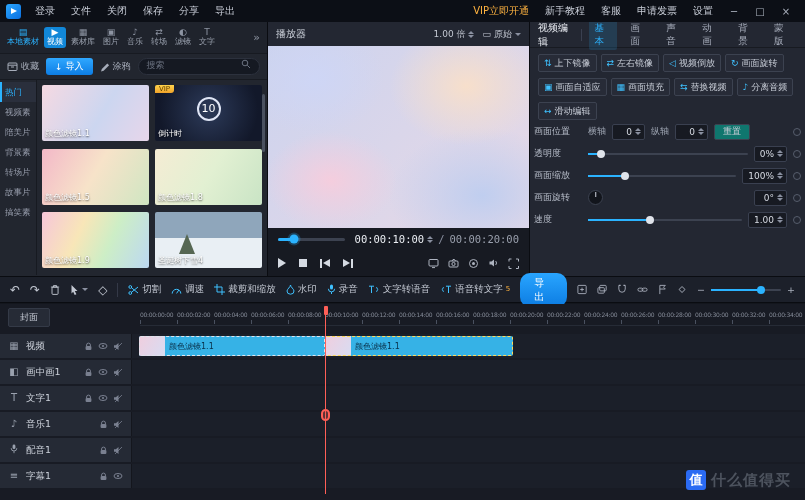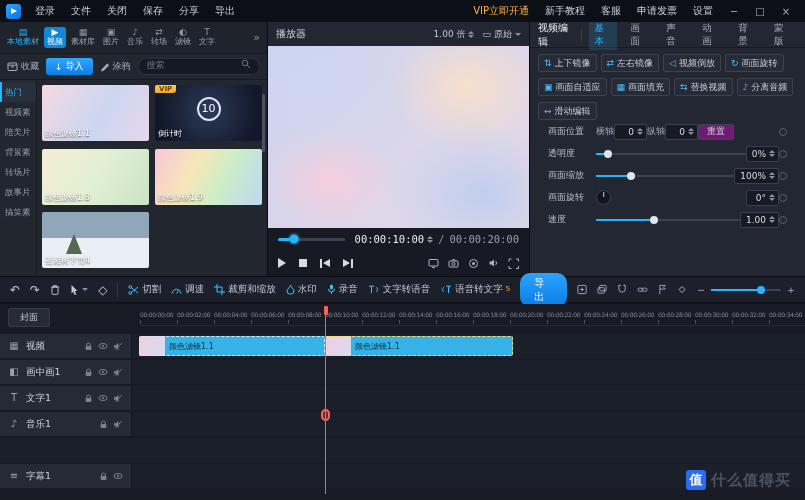--- a/index.html
+++ b/index.html
@@ -38,21 +38,21 @@
   .lib-grid{flex:1;padding:5px;display:grid;grid-template-columns:1fr 1fr;gap:6px;overflow:hidden;position:relative}
   .thumb{height:56px;border-radius:2px;position:relative;overflow:hidden}
   .tlabel{position:absolute;left:3px;bottom:2px;font-size:8px;color:#fff;text-shadow:0 1px 2px rgba(0,0,0,.7);white-space:nowrap}
   .t1{background:linear-gradient(120deg,#f5d9e2,#ccd6f0 55%,#e7d6ea)}
   .t2{background:radial-gradient(circle at 50% 45%,#2c3a59,#12182a 80%)}
   .t3{background:linear-gradient(120deg,#f3b8c8,#f7e3c9 48%,#cfe6c2)}
   .t4{background:linear-gradient(120deg,#f5ecd4,#e2f0d2 50%,#c9e4c5)}
   .t5{background:linear-gradient(115deg,#f6c6d9,#f8e6b8 35%,#cdeec6 62%,#bcd8f2)}
   .t6{background:linear-gradient(#8fa6bb 0 46%,#e9eff4 46% 100%)}
   .t6::after{content:"";position:absolute;left:22%;bottom:26%;width:0;height:0;border-left:8px solid transparent;border-right:8px solid transparent;border-bottom:20px solid #566753}
-  .vipbadge{position:absolute;top:0;left:0;font-size:7px;font-weight:bold;color:#5f4300;background:linear-gradient(#ffd34d,#f0a32a);padding:0 4px;border-radius:0 0 3px 0}
+  .vipbadge{position:absolute;top:0;left:0;font-size:7px;font-weight:normal;color:#5f4300;background:linear-gradient(#ffd34d,#f0a32a);padding:0 4px;border-radius:0 0 3px 0}
   .cd-circle{position:absolute;left:50%;top:42%;transform:translate(-50%,-50%);width:24px;height:24px;border:2px solid #dfe5f5;border-radius:50%;
     color:#fff;font-size:11px;display:flex;align-items:center;justify-content:center}
   .lib-scroll{position:absolute;right:2px;top:72px;width:3px;height:58px;background:#4a5160;border-radius:2px}
   
   #player{position:absolute;top:22px;left:268px;width:262px;height:254px;background:#171a22;display:flex;flex-direction:column;border-right:1px solid #0a0c11}
   .pl-head{height:24px;background:#232732;display:flex;align-items:center;padding:0 8px;font-size:10px;color:#ccd1da}
   .pl-head-r{margin-left:auto;display:flex;align-items:center;gap:8px}
   .spd,.ratio{display:flex;align-items:center;gap:3px;font-size:9px;color:#c3c8d2}
   .arrs{display:flex;flex-direction:column;gap:1px}
   .tri-up{width:0;height:0;border-left:3px solid transparent;border-right:3px solid transparent;border-bottom:3.5px solid #8a90a0}
@@ -82,27 +82,27 @@
   
   #inspector{position:absolute;top:22px;left:530px;width:275px;height:254px;background:#232732}
   .ins-head{height:26px;display:flex;align-items:center;gap:7px;padding:0 8px;border-bottom:1px solid #171a21}
   .ins-title{font-size:10px;color:#e8ebf1}
   .vline{width:1px;height:12px;background:#3a4050}
   .itab{font-size:9.5px;color:#a7adbb;padding:2px 6px;border-radius:2px}
   .itab.active{color:#2bb3ff;background:rgba(43,179,255,.16)}
   .brow{display:flex;gap:4px;padding:0 8px;margin-top:6px}
   .ibtn{height:18px;border:1px solid #3c4250;background:#272b37;border-radius:2px;display:inline-flex;align-items:center;gap:3px;padding:0 5px;font-size:9px;color:#c6cbd5;white-space:nowrap}
   .bic{color:#3fc1ff;font-size:9px;line-height:1}
-  .prow{display:flex;align-items:center;padding:0 18px;height:21px;font-size:9px;color:#b6bcc8;margin-top:1px}
+  .prow{display:flex;align-items:center;gap:6px;padding:0 4px;height:21px;font-size:9px;color:#b6bcc8;margin-top:1px}
   .prow:first-of-type{margin-top:6px}
   .plabel{width:48px;flex:0 0 48px}
   .mini-label{color:#9aa1ae}
   .vstep{display:inline-flex;align-items:center;background:#171a22;border:1px solid #3a4050;border-radius:2px;height:16px;padding:0 3px 0 5px;color:#d6dae2;gap:3px}
   .vstep .num{font-size:9px;min-width:14px;text-align:right}
-  .reset-btn{height:16px;padding:0 8px;border:1px solid #3c4250;background:#701a75;border-radius:2px;font-size:9px;color:#c6cbd5;display:inline-flex;align-items:center}
+  .reset-btn{height:16px;padding:0 8px;border:1px solid #3c4250;background:#0f766e;border-radius:2px;font-size:9px;color:#c6cbd5;display:inline-flex;align-items:center}
   .kf{width:8px;height:8px;border:1px solid #565d6c;border-radius:50%;flex:0 0 8px}
   .pslider{position:relative;flex:1;height:2px;background:#3c4250;border-radius:1px}
   .pslider .fill{position:absolute;left:0;top:0;bottom:0;background:#2bb3ff}
   .pslider .dot{position:absolute;top:50%;width:8px;height:8px;background:#dfe3ea;border-radius:50%;transform:translate(-50%,-50%)}
   .knob{width:15px;height:15px;border-radius:50%;background:#12151c;border:1px solid #3c4250;position:relative}
   .knob::after{content:"";position:absolute;left:50%;top:1px;width:1.5px;height:5px;background:#cfd4de;transform:translateX(-50%)}
   .spacer{flex:1}
   .dselect{width:150px;height:17px;border:1px solid #3c4250;background:#171a22;border-radius:2px;display:flex;align-items:center;padding:0 6px;color:#d6dae2;font-size:9px}
   .dselect .tri-down{margin-left:auto}
   
@@ -244,20 +244,23 @@
     </div>
     <div class="lib-grid">
       <div class="thumb t1">
         <span class="tlabel">颜色滤镜1.1</span>
       </div>
       <div class="thumb t2">
         <span class="vipbadge">VIP</span>
         <span class="cd-circle">10</span>
         <span class="tlabel">倒计时</span>
       </div>
+      <div class="thumb t3">
+        <span class="tlabel">颜色滤镜1.5</span>
+      </div>
       <div class="thumb t4">
         <span class="tlabel">颜色滤镜1.8</span>
       </div>
       <div class="thumb t5">
         <span class="tlabel">颜色滤镜1.9</span>
       </div>
       <div class="thumb t6">
         <span class="tlabel">圣诞树下雪4</span>
       </div>
     </div>
@@ -690,20 +693,37 @@
           <svg width="10" height="9" viewBox="0 0 10 9">
               <path d="M1 3.2h1.8L5.5 1v7L2.8 5.8H1z" fill="#7a8090"></path>
               <path d="M9 1L2 8" stroke="#7a8090" stroke-width=".8"></path>
             </svg>
         </span>
       </div>
       <div class="trk-lane"></div>
     </div>
 
     <div class="trk">
+      <div class="trk-head">
+        <span class="trk-tic"><svg width="8" height="10" viewBox="0 0 8 10">
+              <rect x="2.6" y="0.5" width="2.8" height="4.6" rx="1.4" fill="#9aa1ae"></rect>
+              <path d="M1.2 4.2a2.8 2.8 0 005.6 0M4 7.2v2" fill="none" stroke="#9aa1ae" stroke-width=".9"></path>
+            </svg></span>
+        <span class="trk-name">配音1</span>
+        <span class="trk-ics">
+          <svg width="9" height="9" viewBox="0 0 9 9">
+              <path d="M2.6 4V3a1.9 1.9 0 013.8 0v1" fill="none" stroke="#7a8090"></path>
+              <rect x="1.6" y="4" width="5.8" height="4" rx="1" fill="#7a8090"></rect>
+            </svg>
+          <svg width="10" height="9" viewBox="0 0 10 9">
+              <path d="M1 3.2h1.8L5.5 1v7L2.8 5.8H1z" fill="#7a8090"></path>
+              <path d="M9 1L2 8" stroke="#7a8090" stroke-width=".8"></path>
+            </svg>
+        </span>
+      </div>
       <div class="trk-lane"></div>
     </div>
 
     <div class="trk">
       <div class="trk-head">
         <span class="trk-tic">≡</span>
         <span class="trk-name">字幕1</span>
         <span class="trk-ics">
           <svg width="9" height="9" viewBox="0 0 9 9">
               <path d="M2.6 4V3a1.9 1.9 0 013.8 0v1" fill="none" stroke="#7a8090"></path>

